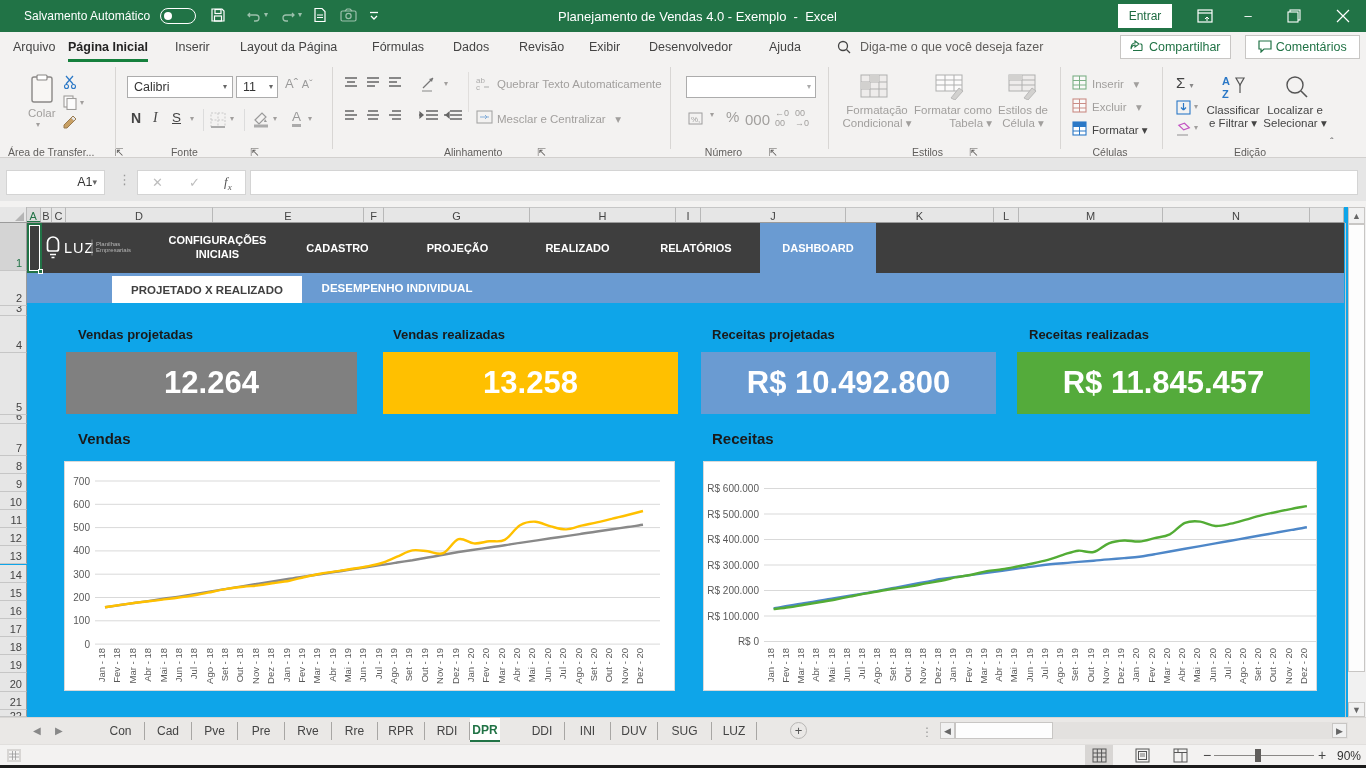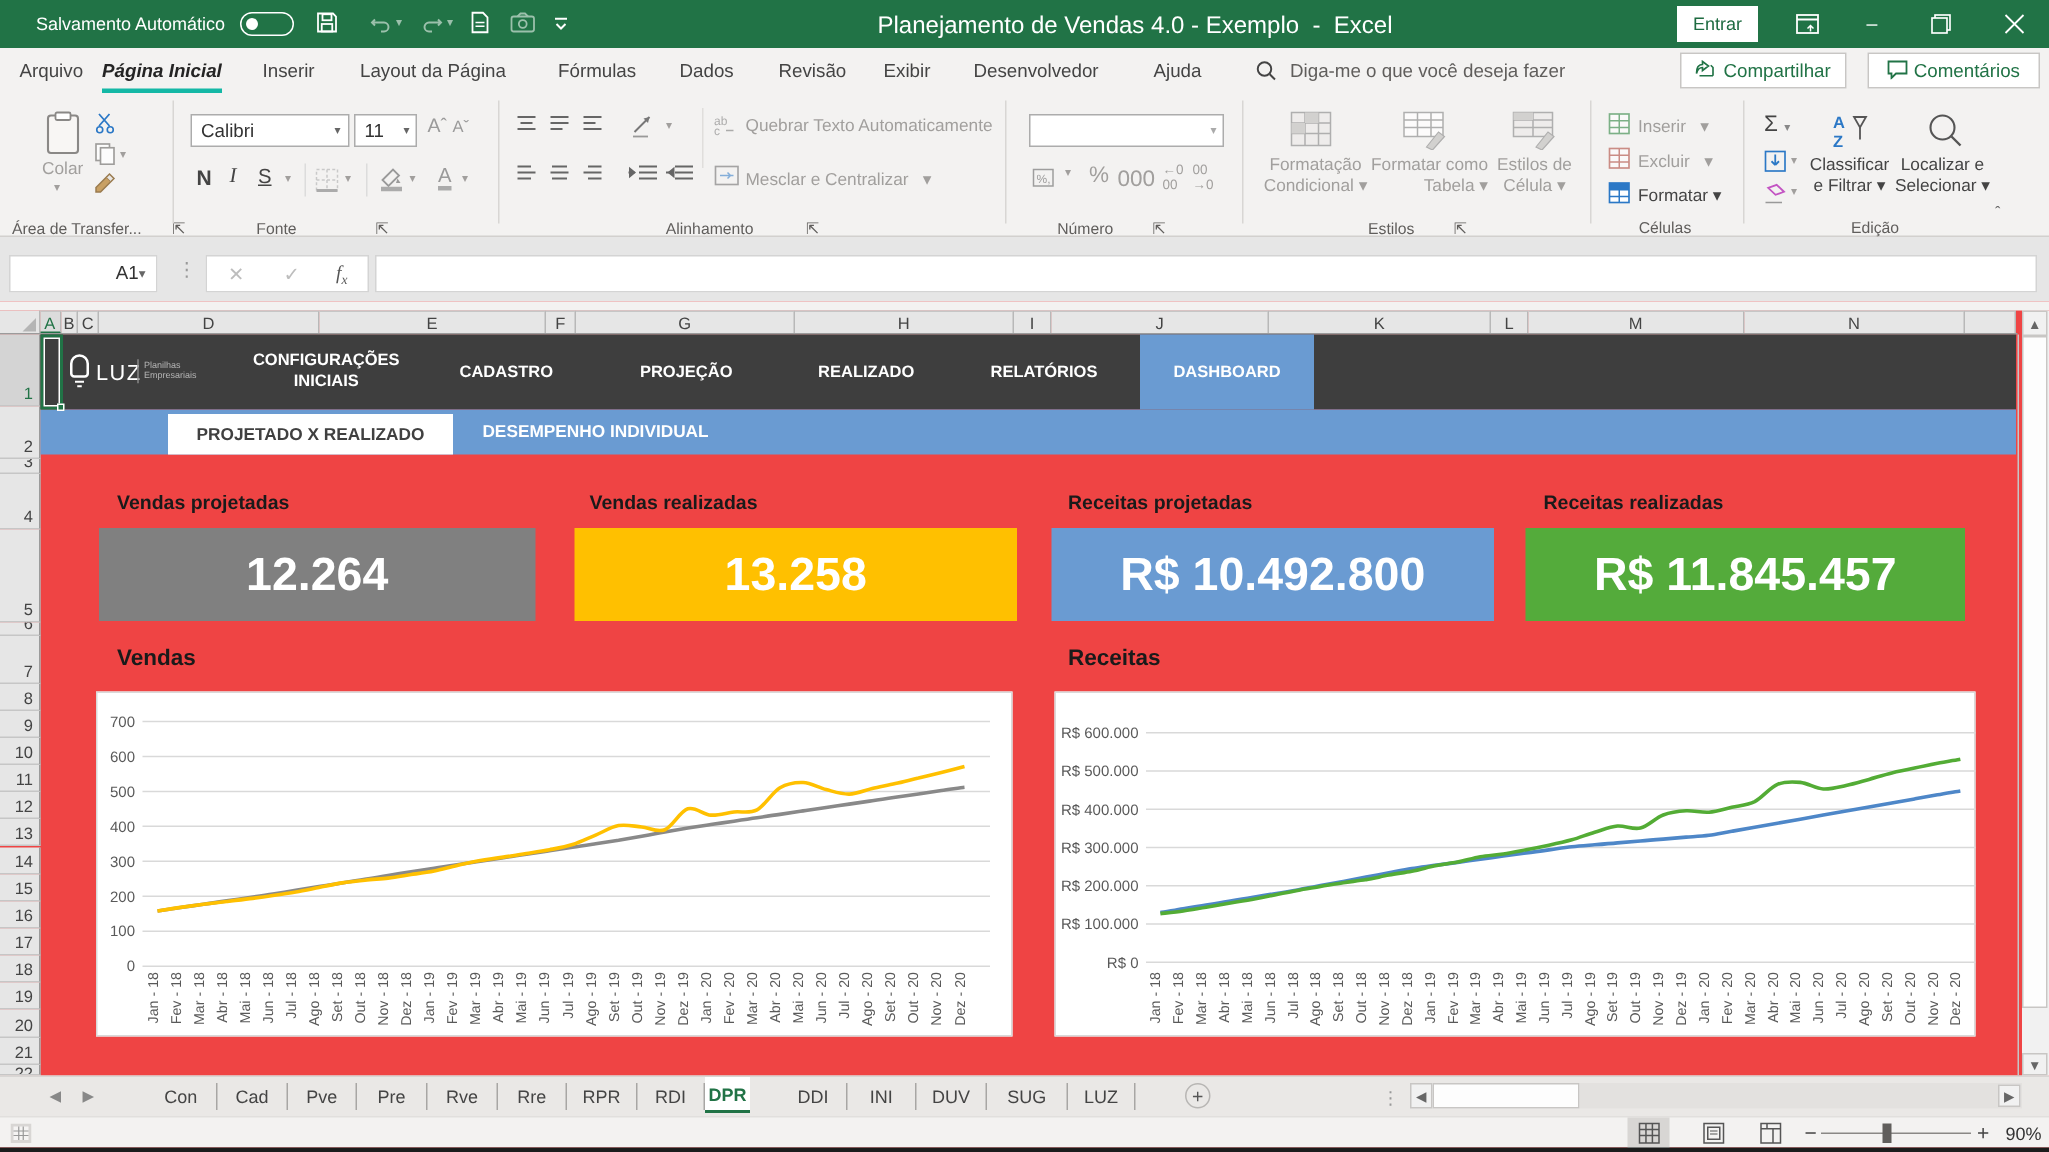--- a/index.html
+++ b/index.html
@@ -1,31 +1,31 @@
 <!DOCTYPE html>
 <html><head><meta charset="utf-8">
 <style>
 * { margin:0; padding:0; box-sizing:border-box; }
 html,body { width:1366px; height:768px; overflow:hidden; font-family:"Liberation Sans",sans-serif; }
-#app { position:relative; width:1366px; height:768px; background:#ef4444; }
+#app { position:relative; width:1366px; height:768px; background:#0ea5e9; }
 .abs { position:absolute; }
 
 
 #titlebar { position:absolute; left:0; top:0; width:1366px; height:32px; background:#217346; color:#fff; }
 #titlebar .t { position:absolute; font-size:12px; top:9px; }
 .toggle { position:absolute; left:160px; top:8px; width:36px; height:16px; border:1px solid #fff; border-radius:8px; }
 .toggle .knob { position:absolute; left:3px; top:3px; width:8px; height:8px; border-radius:4px; background:#fff; }
 .qat { position:absolute; top:7px; color:#fff; font-size:14px; }
 .winbtn { position:absolute; top:0; width:44px; height:32px; color:#fff; font-size:13px; text-align:center; line-height:32px; }
 #entrar { position:absolute; left:1118px; top:4px; width:54px; height:24px; background:#fff; color:#1E6B41; font-size:12px; text-align:center; line-height:24px; }
 
 
 #menubar { position:absolute; left:0; top:32px; width:1366px; height:30px; background:#F3F2F1; }
 .mtab { position:absolute; top:0; height:30px; line-height:30px; font-size:12.5px; color:#444; }
-.mtab.active { color:#242424; font-weight:bold; border-bottom:3px solid #14b8a6;font-style:italic; }
+.mtab.active { color:#242424; font-weight:bold; border-bottom:3px solid #15803d; }
 .btnish { position:absolute; top:3px; height:24px; border:1px solid #C8C6C4; background:#fff; font-size:12.5px; color:#217346; line-height:22px; text-align:center; }
 
 
 #ribbon { position:absolute; left:0; top:62px; width:1366px; height:96px; background:#F3F2F1; border-bottom:1px solid #D2D0CE; }
 .rsep { position:absolute; top:5px; height:82px; width:1px; background:#D8D6D4; }
 .glabel { position:absolute; top:84px; font-size:10.5px; color:#605E5C; text-align:center; }
 .rtext { position:absolute; font-size:11.5px; color:#444; }
 .gray { color:#A19F9D; }
 .combo { position:absolute; background:#fff; border:1px solid #ACACAC; }
 
@@ -99,21 +99,21 @@
       </svg>
   <svg class="qat" style="left:340px;opacity:.55" width="17" height="16" viewBox="0 0 17 16">
         <rect x="1" y="4" width="15" height="10" rx="1.5" fill="none" stroke="#fff" stroke-width="1.2"></rect>
         <circle cx="8.5" cy="9" r="2.6" fill="none" stroke="#fff" stroke-width="1.2"></circle>
         <path d="M5 4 L7 2h3l2 2" fill="none" stroke="#fff" stroke-width="1.2"></path>
       </svg>
   <svg class="qat" style="left:369px;top:11px" width="10" height="10" viewBox="0 0 10 10">
         <path d="M1 1.5h8" stroke="#fff" stroke-width="1.3"></path>
         <path d="M2 5l3 3 3-3" fill="none" stroke="#fff" stroke-width="1.3"></path>
       </svg>
-  <div class="t" style="left:585px;font-size:16px">Planejamento de Vendas 4.0 - Exemplo &nbsp;- &nbsp;Excel</div>
+  <div class="t" style="left:558px;font-size:13px">Planejamento de Vendas 4.0 - Exemplo &nbsp;- &nbsp;Excel</div>
   <div id="entrar">Entrar</div>
   <svg class="qat" style="left:1197px;top:8px" width="16" height="16" viewBox="0 0 16 16">
         <rect x="1" y="2" width="14" height="12" fill="none" stroke="#fff" stroke-width="1.2"></rect>
         <path d="M1 5h14" stroke="#fff" stroke-width="1.2"></path>
         <path d="M8 11l2-2 2 2M10 9v4" stroke="#fff" stroke-width="1" fill="none"></path>
       </svg>
   <div class="winbtn" style="left:1226px">–</div>
   <svg class="qat" style="left:1287px;top:9px" width="14" height="14" viewBox="0 0 14 14">
         <rect x="3" y="1" width="10" height="10" fill="none" stroke="#fff" stroke-width="1.1"></rect>
         <rect x="1" y="3" width="10" height="10" fill="#217346" stroke="#fff" stroke-width="1.1"></rect>

